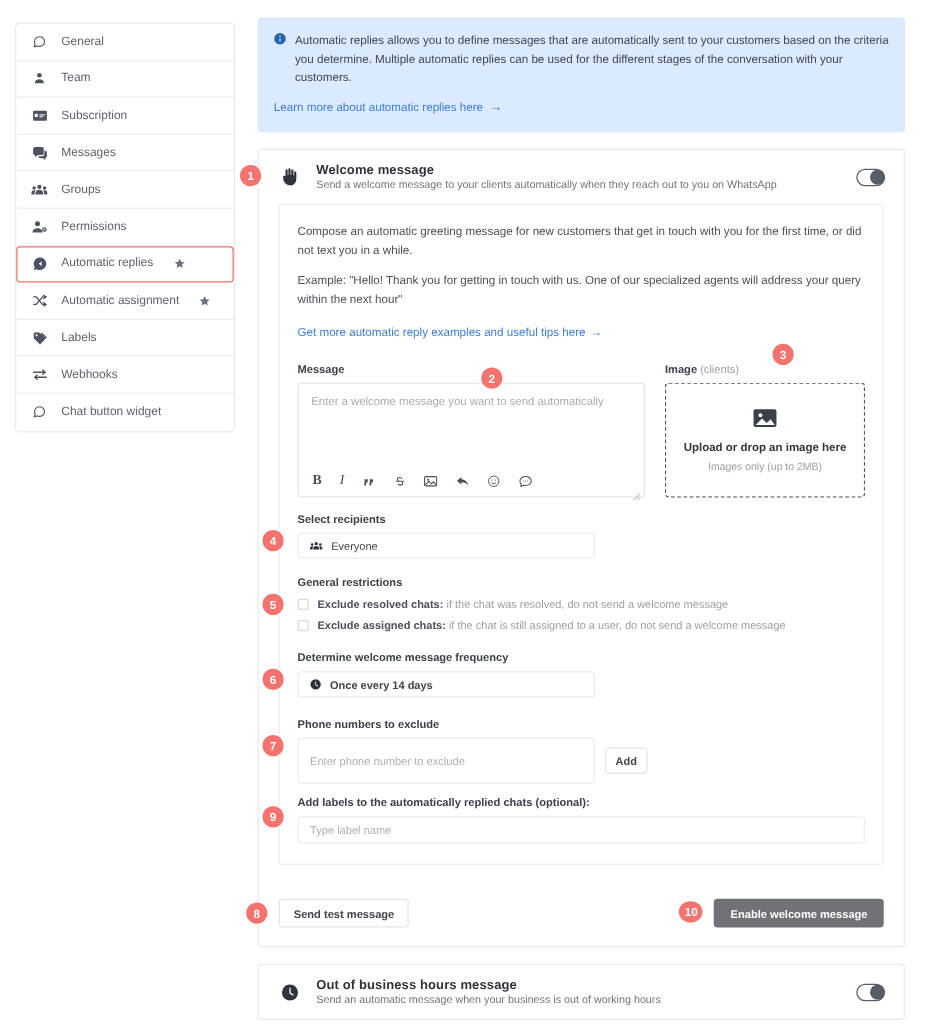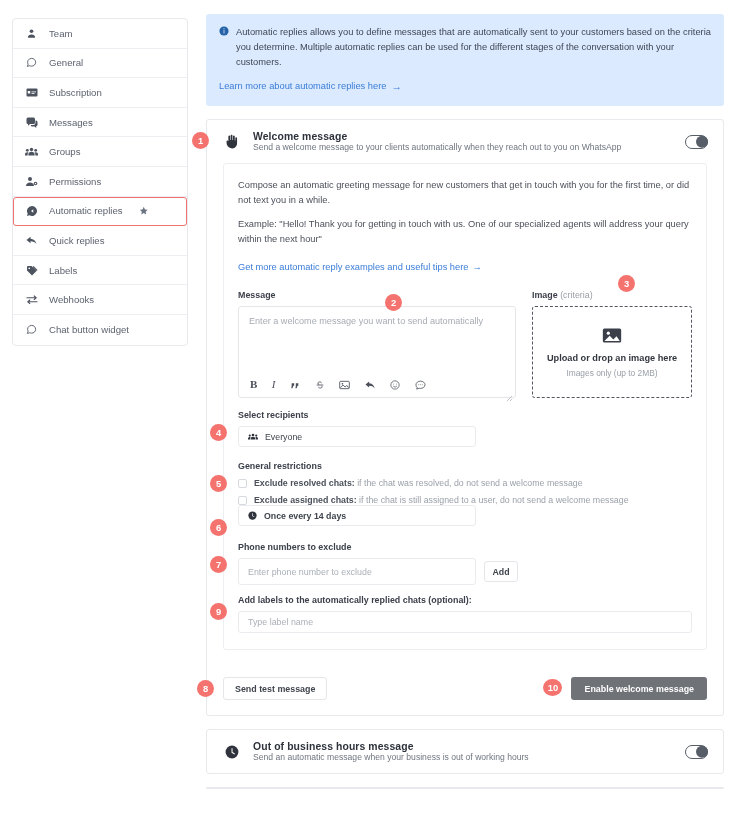--- a/index.html
+++ b/index.html
@@ -233,21 +233,21 @@
     border: 1px solid #d6d9de;
     border-radius: 2px;
     background: #fff;
   }
   .check-row b { color: #4b505a; font-weight: bold; }
 
   .input-row { display: flex; align-items: center; gap: 8px; }
   .text-input {
     border: 1px solid #e9ebee;
     border-radius: 3px;
-    height: 27px;
+    height: 37px;
     display: flex; align-items: center;
     padding: 0 9px;
     font-size: 8.9px;
     color: #aab0b8;
     background: #fff;
   }
   .text-input.phone { width: 238px; }
   .text-input.label-input { width: 100%; height: 22px; }
   .btn-add {
     border: 1px solid #e4e6ea;
@@ -306,35 +306,35 @@
 </style>
 </head>
 <body>
 
 <div class="page">
 
   <nav class="sidebar">
 
     <div class="nav-item">
       <span class="nav-ico">
+        <svg width="11" height="11" viewBox="0 0 24 24" fill="none" stroke="currentColor" stroke-width="1.9">
+            <path d="M21 11.5a8.4 8.4 0 0 1-9 8.4 8.9 8.9 0 0 1-3.9-.9L3 20.5l1.6-4.8A8.4 8.4 0 0 1 12 3.1a8.4 8.4 0 0 1 9 8.4z"></path>
+          </svg>
+      </span>
+      <span class="nav-label">General</span>
+    </div>
+
+    <div class="nav-item">
+      <span class="nav-ico">
         <svg width="11" height="11" viewBox="0 0 24 24" fill="currentColor">
             <circle cx="12" cy="7" r="4"></circle>
             <path d="M4 21c0-4.4 3.6-7 8-7s8 2.6 8 7z"></path>
           </svg>
       </span>
       <span class="nav-label">Team</span>
-    </div>
-
-    <div class="nav-item">
-      <span class="nav-ico">
-        <svg width="11" height="11" viewBox="0 0 24 24" fill="none" stroke="currentColor" stroke-width="1.9">
-            <path d="M21 11.5a8.4 8.4 0 0 1-9 8.4 8.9 8.9 0 0 1-3.9-.9L3 20.5l1.6-4.8A8.4 8.4 0 0 1 12 3.1a8.4 8.4 0 0 1 9 8.4z"></path>
-          </svg>
-      </span>
-      <span class="nav-label">General</span>
     </div>
 
     <div class="nav-item">
       <span class="nav-ico">
         <svg width="12" height="11" viewBox="0 0 24 20" fill="currentColor">
             <rect x="1" y="2" width="22" height="16" rx="2"></rect>
             <rect x="3.5" y="7" width="5" height="5" rx="1" fill="#fff"></rect>
             <rect x="11" y="8" width="9" height="1.6" fill="#fff"></rect>
             <rect x="11" y="11" width="6" height="1.6" fill="#fff"></rect>
           </svg>
@@ -386,29 +386,37 @@
           </svg>
       </span>
       <span class="nav-label">Automatic replies</span>
       <span class="star">
         <svg width="9.5" height="9.5" viewBox="0 0 24 24" fill="currentColor">
             <path d="M12 2l3 6.6 7 .8-5.2 4.9 1.4 7L12 17.9 5.8 21.3l1.4-7L2 9.4l7-.8z"></path>
           </svg>
       </span>
     </div>
 
-
-    <div class="nav-item">
-      <span class="nav-ico">
-        <svg width="12" height="11" viewBox="0 0 24 22" fill="currentColor">
-            <path d="M9 3.5 1 10l8 6.5v-3.8c5.5 0 9.4 1.6 12 6-1-5.5-4-10.4-12-11.3z"></path>
-          </svg>
-      </span>
-      <span class="nav-label">Quick replies</span>
-    </div>
+    <div class="nav-item">
+      <span class="nav-ico">
+        <svg width="12" height="11" viewBox="0 0 24 22" fill="none" stroke="currentColor" stroke-width="2.2" stroke-linecap="round">
+            <path d="M2 5h4l10 12h5"></path>
+            <path d="M2 17h4L16 5h5"></path>
+            <path d="M18 2.5 21.5 5 18 7.5"></path>
+            <path d="M18 14.5 21.5 17 18 19.5"></path>
+          </svg>
+      </span>
+      <span class="nav-label">Automatic assignment</span>
+      <span class="star">
+        <svg width="9.5" height="9.5" viewBox="0 0 24 24" fill="currentColor">
+            <path d="M12 2l3 6.6 7 .8-5.2 4.9 1.4 7L12 17.9 5.8 21.3l1.4-7L2 9.4l7-.8z"></path>
+          </svg>
+      </span>
+    </div>
+
 
     <div class="nav-item">
       <span class="nav-ico">
         <svg width="12" height="11" viewBox="0 0 24 22" fill="currentColor">
             <path d="M11 2H4a2 2 0 0 0-2 2v7l10 10 9-9z"></path>
             <circle cx="6.5" cy="6.5" r="1.7" fill="#fff"></circle>
             <path d="M15 2l8 8-2 2-8-8z"></path>
           </svg>
       </span>
       <span class="nav-label">Labels</span>
@@ -543,21 +551,21 @@
                     </svg>
                 </span>
 
                 <div class="badge" style="left:146px; top:-13px;">2</div>
               </div>
             </div>
 
             <div class="col-img" style="position:relative;">
               <label class="field-label">
                 <span>Image</span>
-                <span class="muted">(criteria)</span>
+                <span class="muted">(clients)</span>
               </label>
               <div class="badge" style="left:86px; top:-3px;">3</div>
 
               <div class="dropzone">
                 <span>
                   <svg width="20" height="17" viewBox="0 0 24 20" fill="currentColor">
                       <rect x="1" y="1.5" width="22" height="17" rx="2"></rect>
                       <circle cx="7.6" cy="7.2" r="1.9" fill="#fff"></circle>
                       <path d="M3 16.5l6.2-6.2 4.4 4.4L17.4 11l4 5.5z" fill="#fff"></path>
                     </svg>
@@ -599,20 +607,21 @@
 
             <div class="check-row">
               <span class="check-box"></span>
               <span><b>Exclude assigned chats:</b><span> if the chat is still assigned to a user, do not send a welcome message</span></span>
             </div>
           </div>
 
           
           <div style="position:relative;">
             <div class="badge" style="left:-28px; top:14px;">6</div>
+            <label class="field-label" style="margin-top:16px;">Determine welcome message frequency</label>
             <div class="select-box bold">
               <span class="sel-ico">
                 <svg width="9" height="9" viewBox="0 0 24 24" fill="currentColor">
                     <circle cx="12" cy="12" r="11"></circle>
                     <path d="M11.2 6h1.7v6.4l4.2 2.5-.9 1.4-5-3z" fill="#fff"></path>
                   </svg>
               </span>
               <span>Once every 14 days</span>
             </div>
           </div>

